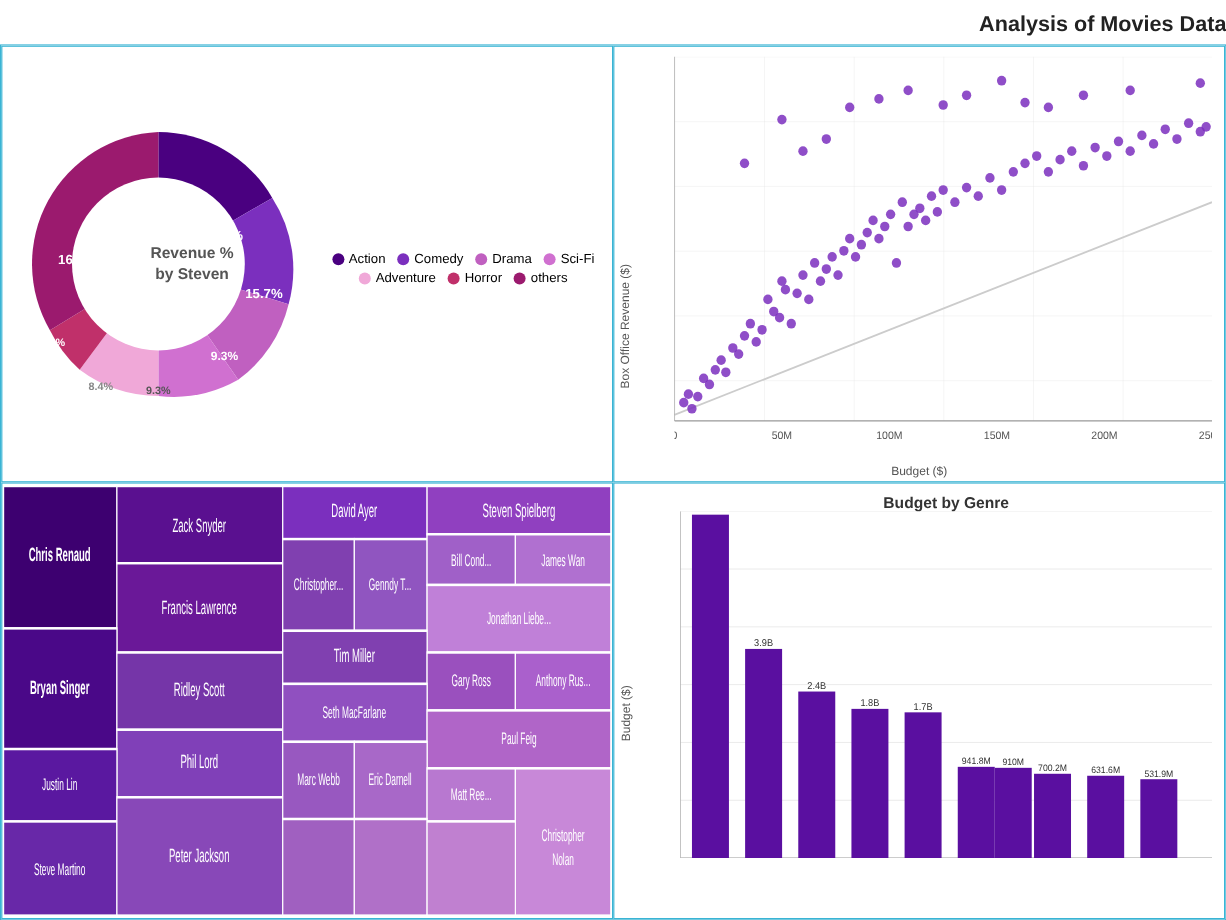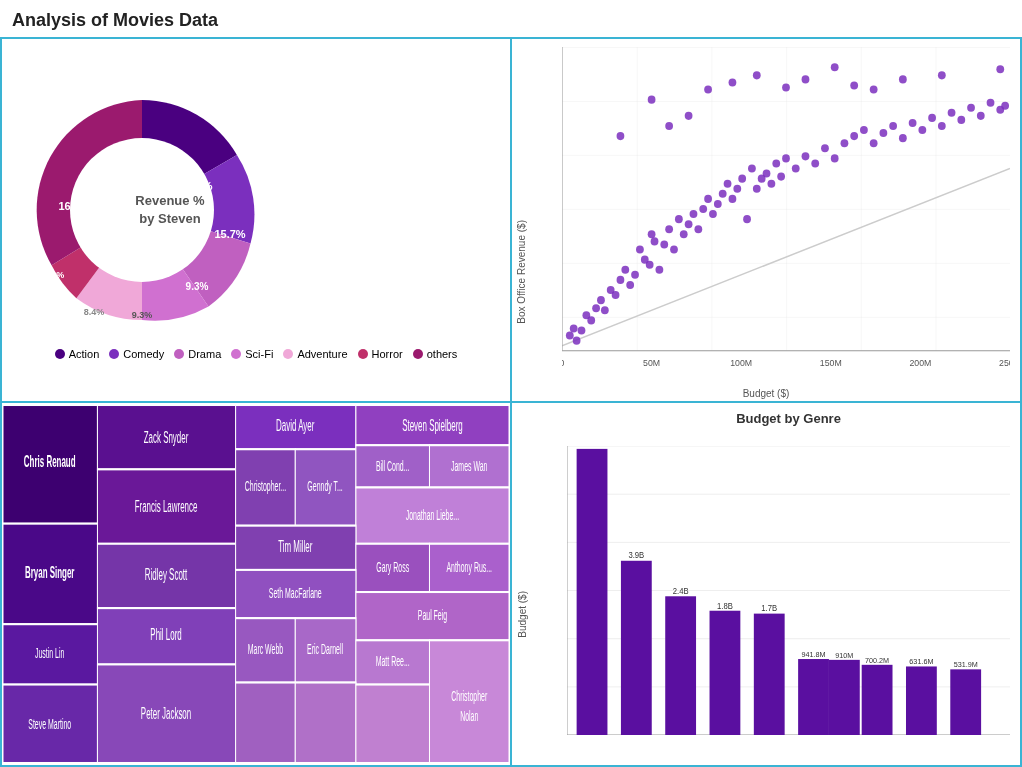--- a/index.html
+++ b/index.html
@@ -4,21 +4,21 @@
   <style>
     * { box-sizing: border-box; margin: 0; padding: 0; }
     body {
       font-family: Arial, sans-serif;
       background: #fff;
       width: 1022px;
       height: 767px;
       overflow: hidden;
     }
     .page-title {
-      text-align: left;
+      text-align: right;
       font-size: 18px;
       font-weight: bold;
       padding: 10px 0 6px 12px;
       color: #222;
     }
     .dashboard {
       display: grid;
       grid-template-columns: 1fr 1fr;
       grid-template-rows: 1fr 1fr;
       width: 1022px;
@@ -28,23 +28,24 @@
     .panel {
       border: 1px solid #3ab4d4;
       position: relative;
       overflow: hidden;
       background: #fff;
     }
 
     
     .donut-panel {
       display: flex;
-      flex-direction: column;
+      flex-direction: row;
+      align-items: center;
       justify-content: center;
-      padding: 10px;
+      padding: 0;
     }
     .donut-container {
       position: relative;
       width: 260px;
       height: 260px;
     }
     .donut-label {
       position: absolute;
       top: 50%;
       left: 50%;
@@ -108,21 +109,21 @@
     
     .bar-panel {
       padding: 8px 10px 40px 55px;
       position: relative;
     }
     .bar-title {
       text-align: center;
       font-size: 13px;
       font-weight: bold;
       color: #333;
-      margin-bottom: 20px;
+      margin-bottom: 0;
     }
     .bar-axis-label-y {
       position: absolute;
       left: -52px;
       top: 50%;
       transform: rotate(-90deg) translateX(50%);
       font-size: 10px;
       color: #555;
       white-space: nowrap;
       transform-origin: left center;

